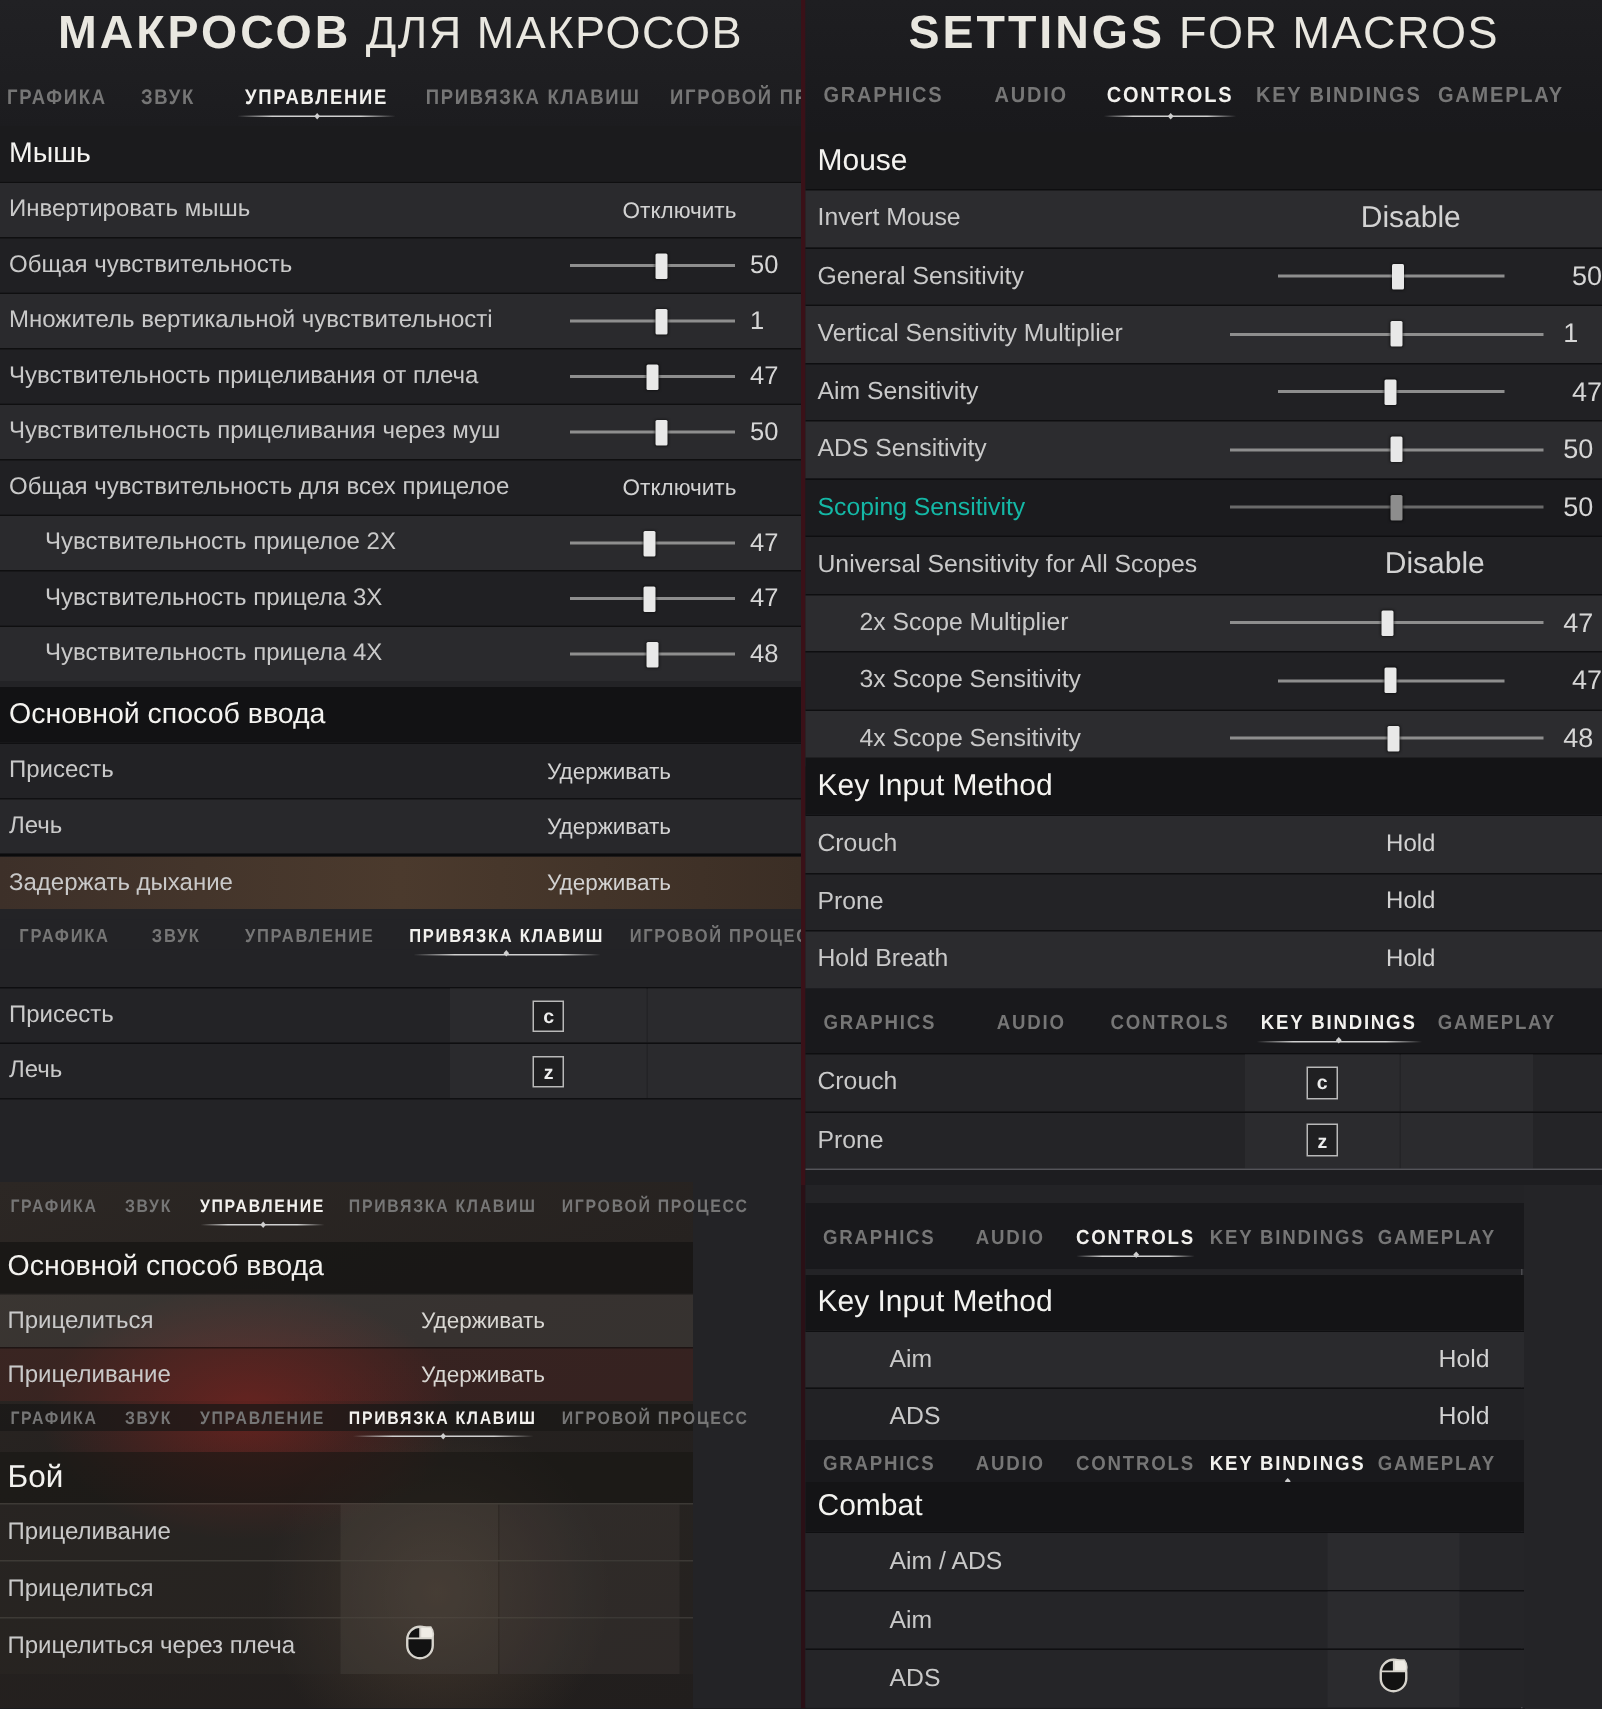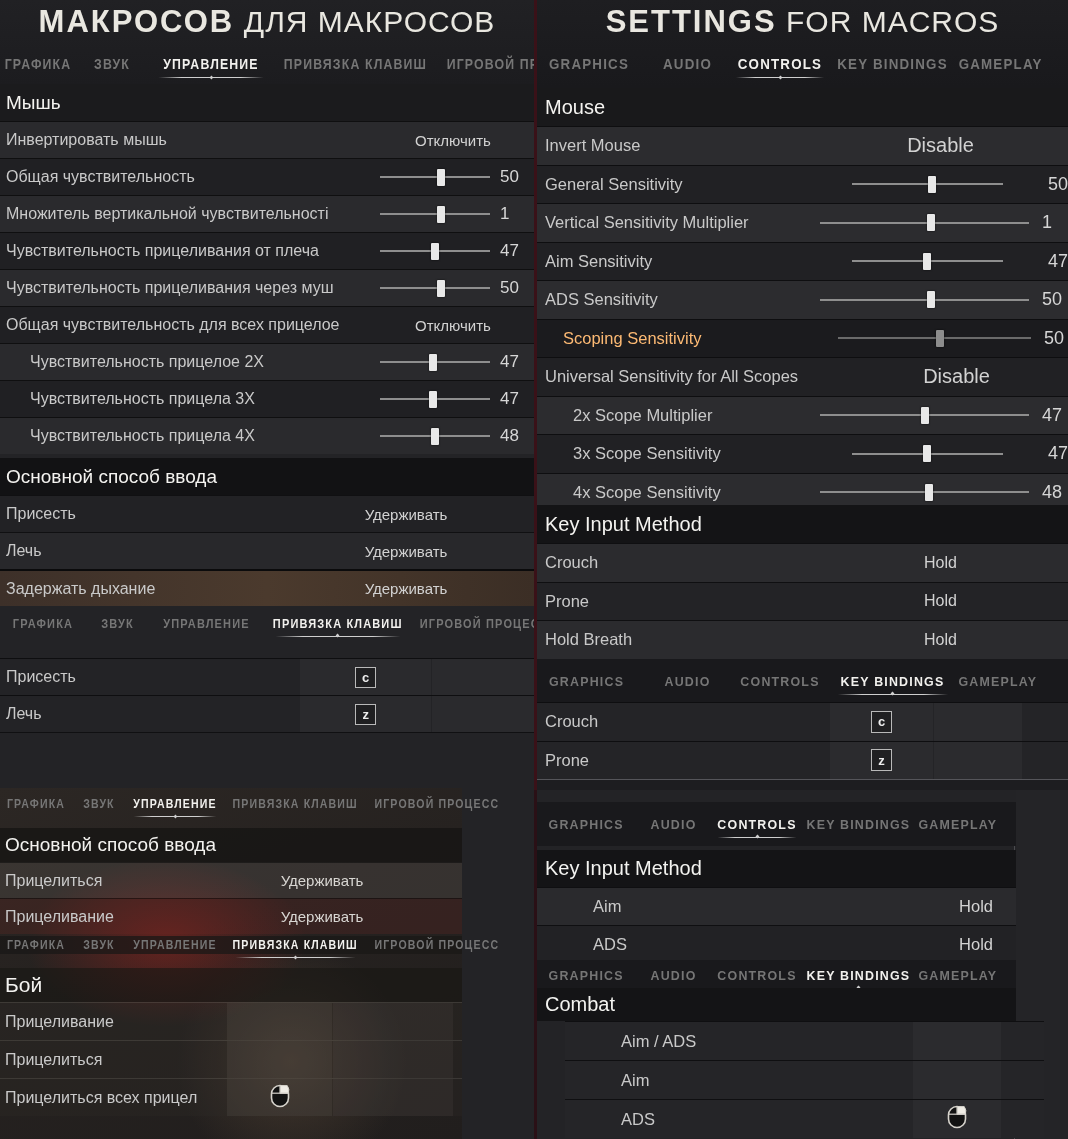--- a/index.html
+++ b/index.html
@@ -54,21 +54,21 @@
     display:flex; align-items:center;
     background:#121214;
   }
   .row{
     display:flex; align-items:center;
     position:relative;
     color:#c9c9c9;
   }
   .row .lbl{ flex:0 0 auto; }
   .row .val{ color:#d2d2d2; text-align:center; }
-  .row.dim .lbl, .row.dim .val{ color:#fdba74;margin-left:18px; }
+  .row.dim .lbl, .row.dim .val{ color:#14b8a6; }
 
   
   .slider{ position:relative; display:flex; align-items:center; }
   .slider .track{
     position:absolute; left:0; right:0; top:50%;
     height:2px; margin-top:-1px;
     background:#8e8e8e;
   }
   .slider .thumb{
     position:absolute; top:50%;
@@ -277,21 +277,21 @@
   .r-low-tabs2{ position:absolute; left:545px; top:965px; width:462px; height:20px; font-size:13.5px; }
   .r-low-tabs2 .tab{ transform:scaleX(.92); }
   .r-low-tabs2 .tab:nth-child(1){ flex:0 0 90px; text-align:left; }
   .r-low-tabs2 .tab:nth-child(2){ flex:0 0 77px; }
   .r-low-tabs2 .tab:nth-child(3){ flex:0 0 90px; }
   .r-low-tabs2 .tab:nth-child(4){ flex:0 0 112px; }
   .r-low-tabs2 .tab:nth-child(5){ flex:0 0 auto; }
 
   .r-low-sect2{ position:absolute; left:537px; top:988px; width:479px; height:33px;
       padding-left:8px; font-size:20px; background:#141416; color:#f3f3f0; display:flex; align-items:center; }
-  .r-low-rows2{ position:absolute; left:565px; top:1021px; width:479px; }
+  .r-low-rows2{ position:absolute; left:537px; top:1021px; width:479px; }
   .r-low-rows2 .row{ height:39px; padding-left:8px; font-size:16.5px; border-top:1px solid #0f0f11; background:#252528; }
   .r-low-rows2 .row .lbl{ width:340px; padding-left:48px; }
   .r-low-rows2 .kc1{ width:88px; height:100%; background:#2b2b2e; }
 
   .r-low-right-fill{ position:absolute; left:1016px; top:790px; width:52px; height:349px; background:#242427; }
   .r-low-edge{ position:absolute; left:1014px; top:802px; width:1px; height:337px; background:#4a4a4e; }
 </style>
 </head>
 <body>
 
@@ -465,21 +465,21 @@
           <span class="lbl">Прицеливание</span>
           <span class="kc1 keycell"></span>
           <span class="kc2 keycell"></span>
         </div>
         <div class="row">
           <span class="lbl">Прицелиться</span>
           <span class="kc1 keycell"></span>
           <span class="kc2 keycell"></span>
         </div>
         <div class="row">
-          <span class="lbl">Прицелиться всех прицел</span>
+          <span class="lbl">Прицелиться через плеча</span>
           <span class="kc1 keycell">
             <span class="mouse-ico">
               <svg width="20" height="24" viewBox="0 0 20 24" aria-hidden="true">
                 <rect x="1.5" y="1.5" width="17" height="21" rx="8.5" fill="#121212" stroke="#d6d3cc" stroke-width="1.6"></rect>
                 <path d="M10.2 1.6 L17.2 1.6 A8 8 0 0 1 18.4 9.2 L10.2 9.2 Z" fill="#efece5" stroke="#d6d3cc" stroke-width="1"></path>
                 <line x1="10.2" y1="1.6" x2="10.2" y2="9.2" stroke="#d6d3cc" stroke-width="1.2"></line>
                 <line x1="1.6" y1="9.2" x2="18.4" y2="9.2" stroke="#d6d3cc" stroke-width="1.2"></line>
               </svg>
             </span>
           </span>

